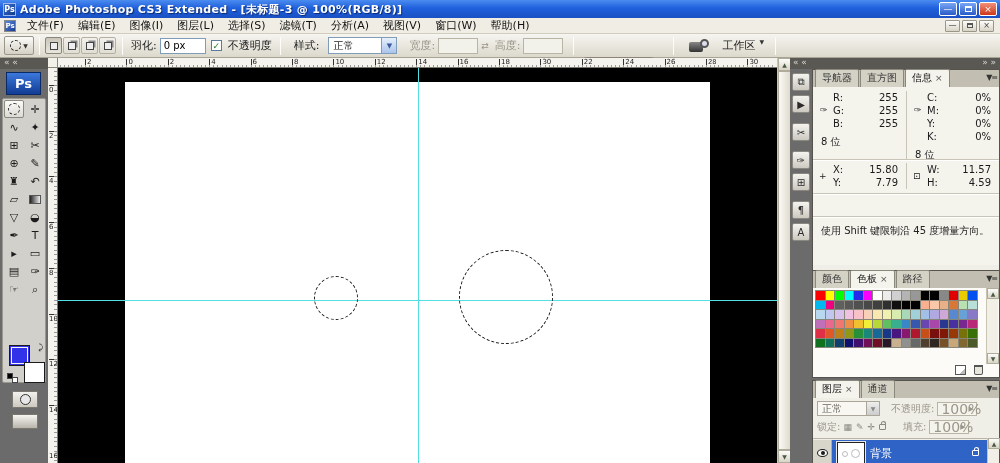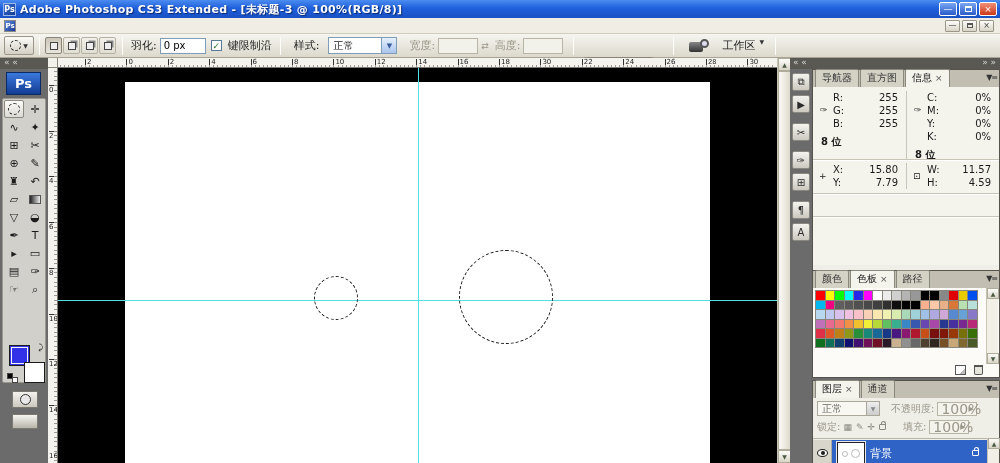--- a/index.html
+++ b/index.html
@@ -136,21 +136,21 @@
 
   
   #info-group { top:11px; height:228px; }
   #info-body { position:relative; height:178px; background:#f4f3ec; font-size:10px; color:#1a1a1a; }
   .info-half { position:absolute; top:4px; width:50%; }
   .info-half.right { left:50%; border-left:1px solid #c8c5b8; }
   .readout-row { display:flex; padding:0 8px 0 20px; line-height:13px; position:relative; }
   .readout-row .lab { width:24px; }
   .readout-row .val { margin-left:auto; text-align:right; }
   .eyedrop-ico { position:absolute; left:7px; top:14px; font-size:9px; color:#333; }
-  .depth { padding:6px 0 0 8px; line-height:12px;font-weight:bold; }
+  .depth { padding:6px 0 0 8px; line-height:12px; }
   .info-div { position:absolute; left:0; right:0; height:1px; background:#c8c5b8; box-shadow:0 1px 0 #fff; }
   .coord-block { position:absolute; top:76px; width:50%; }
   .coord-block.right { left:50%; border-left:1px solid #c8c5b8; }
   .coord-ico { position:absolute; left:6px; top:8px; font-size:9px; color:#222; }
   #doc-size-row { position:absolute; left:0; top:110px; padding:4px 8px; }
   #hint-block { position:absolute; left:0; top:132px; padding:5px 8px; line-height:14px; color:#222; }
 
   
   #swatches-group { top:212px; height:108px; }
   #swatches-body { position:relative; height:89px; background:#fcfbf7; }
@@ -197,20 +197,32 @@
   <span class="title-text">Adobe Photoshop CS3 Extended - [未标题-3 @ 100%(RGB/8)]</span>
   <span class="win-btns">
     <span class="win-btn">—</span>
     <span class="win-btn"><span class="restore-glyph"></span></span>
     <span class="win-btn close">×</span>
   </span>
 </div>
 
 <div id="menubar">
   <span class="doc-badge">Ps</span>
+  <span id="menu-items" style="display:flex;">
+      <span class="menu-item">文件(F)</span>
+      <span class="menu-item">编辑(E)</span>
+      <span class="menu-item">图像(I)</span>
+      <span class="menu-item">图层(L)</span>
+      <span class="menu-item">选择(S)</span>
+      <span class="menu-item">滤镜(T)</span>
+      <span class="menu-item">分析(A)</span>
+      <span class="menu-item">视图(V)</span>
+      <span class="menu-item">窗口(W)</span>
+      <span class="menu-item">帮助(H)</span>
+    </span>
   <span class="win-btns-doc">
     <span class="doc-btn">—</span>
     <span class="doc-btn"><span class="restore-glyph-g"></span></span>
     <span class="doc-btn">×</span>
   </span>
 </div>
 
 <div id="optionsbar">
   <span id="tool-preview">
     <span class="dashed-ellipse-s"></span>
@@ -227,21 +239,21 @@
       <span class="mode-glyph g2"></span>
     </span>
   <span class="mode-btn">
       <span class="mode-glyph g2"></span>
     </span>
   <span class="ob-sep"></span>
   <span class="ob-label">羽化:</span>
   <input class="ob-input" value="0 px" style="">
   <span class="ob-sep" style="visibility:hidden;margin:0 2px;"></span>
   <span class="xp-check">✓</span>
-  <span class="ob-label">键限制沿</span>
+  <span class="ob-label">不透明度</span>
   <span class="ob-sep"></span>
   <span class="ob-label" style="margin-left:8px;">样式:</span>
   <span class="xp-combo" style="margin-left:6px;">
     <span class="combo-text">正常</span>
     <span class="combo-btn">▼</span>
   </span>
   <span class="ob-label disabled" style="margin-left:12px;">宽度:</span>
   <input class="ob-input small" disabled="" value="" style="">
   <span class="ob-label disabled" style="font-size:9px;">⇄</span>
   <span class="ob-label disabled">高度:</span>
@@ -480,20 +492,21 @@
             <span class="val">11.57</span>
           </div>
         <div class="readout-row">
             <span class="lab">H:</span>
             <span class="val">4.59</span>
           </div>
       </div>
       <div class="info-div" style="top:106px;"></div>
       <div class="info-div" style="top:129px;"></div>
       <div id="hint-block">
+        <div>使用 Shift 键限制沿 45 度增量方向。</div>
       </div>
     </div>
   </div>
 
   <div class="panel-group" id="swatches-group">
     <div class="tab-row" id="swatch-tabs">
       <span class="tab">颜色</span>
         <span class="tab active">色板<span class="tab-close">×</span></span>
         <span class="tab">路径</span>
         <span class="panel-menu">▼≡</span>

